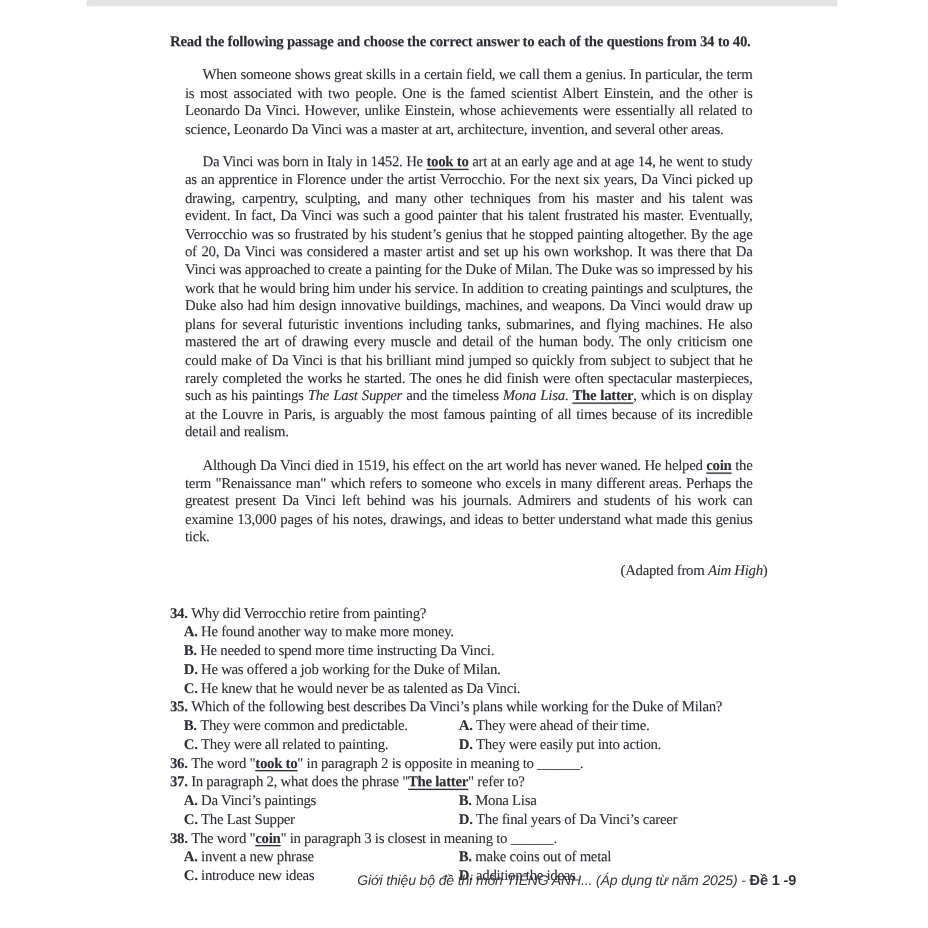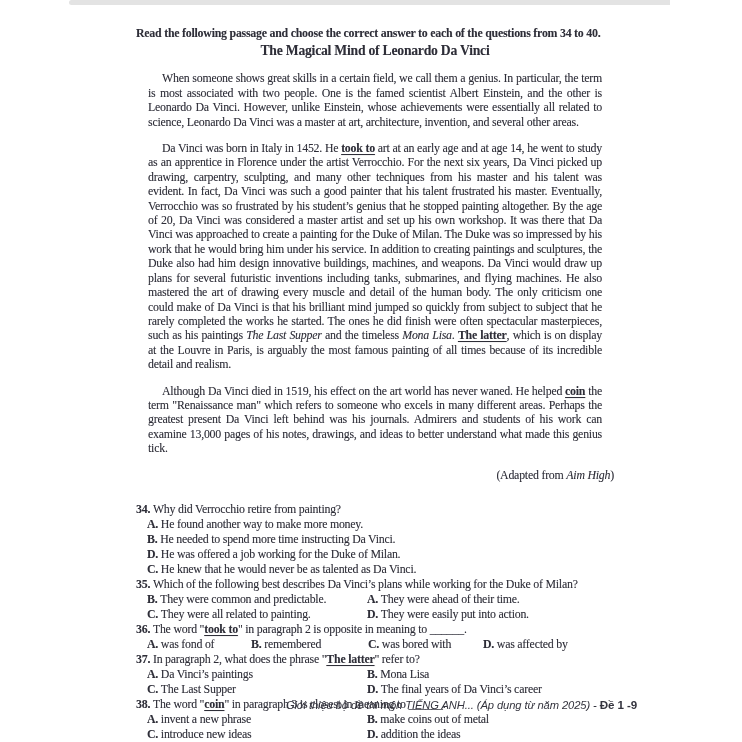--- a/index.html
+++ b/index.html
@@ -38,21 +38,20 @@
   .f-italic{font-style:italic;font-family:Liberation Sans, sans-serif;}
   .f-bold{font-weight:bold;font-family:"Liberation Sans","DejaVu Sans",sans-serif;font-size:11.6px;}
 </style>
 </head>
 <body>
 
 <div class="top-strip"></div>
 
 <div class="content">
   <div class="instruction">Read the following passage and choose the correct answer to each of the questions from 34 to 40.</div>
-  <div class="passage-title">The Magical Mind of Leonardo Da Vinci</div>
   <div class="passage">
       <p class="para"><span>When someone shows great skills in a certain field, we call them a genius. In particular, the term is most associated with two people. One is the famed scientist Albert Einstein, and the other is Leonardo Da Vinci. However, unlike Einstein, whose achievements were essentially all related to science, Leonardo Da Vinci was a master at art, architecture, invention, and several other areas.</span></p>
       <p class="para"><span>Da Vinci was born in Italy in 1452. He </span><span class="s-b s-u">took to</span><span> art at an early age and at age 14, he went to study as an apprentice in Florence under the artist Verrocchio. For the next six years, Da Vinci picked up drawing, carpentry, sculpting, and many other techniques from his master and his talent was evident. In fact, Da Vinci was such a good painter that his talent frustrated his master. Eventually, Verrocchio was so frustrated by his student’s genius that he stopped painting altogether. By the age of 20, Da Vinci was considered a master artist and set up his own workshop. It was there that Da Vinci was approached to create a painting for the Duke of Milan. The Duke was so impressed by his work that he would bring him under his service. In addition to creating paintings and sculptures, the Duke also had him design innovative buildings, machines, and weapons. Da Vinci would draw up plans for several futuristic inventions including tanks, submarines, and flying machines. He also mastered the art of drawing every muscle and detail of the human body. The only criticism one could make of Da Vinci is that his brilliant mind jumped so quickly from subject to subject that he rarely completed the works he started. The ones he did finish were often spectacular masterpieces, such as his paintings </span><span class="s-i">The Last Supper</span><span> and the timeless </span><span class="s-i">Mona Lisa</span><span>. </span><span class="s-b s-u">The latter</span><span>, which is on display at the Louvre in Paris, is arguably the most famous painting of all times because of its incredible detail and realism.</span></p>
       <p class="para"><span>Although Da Vinci died in 1519, his effect on the art world has never waned. He helped </span><span class="s-b s-u">coin</span><span> the term "Renaissance man" which refers to someone who excels in many different areas. Perhaps the greatest present Da Vinci left behind was his journals. Admirers and students of his work can examine 13,000 pages of his notes, drawings, and ideas to better understand what made this genius tick.</span></p>
     </div>
   <div class="source-note"><span>(Adapted from </span><span class="s-i">Aim High</span><span>)</span></div>
   <div class="questions">
       <div class="question">
         <div class="q-line q-stem"><span class="qnum">34. </span><span>Why did Verrocchio retire from painting?</span></div>
         <div class="opt q-line"><span class="opt-label">A. </span><span>He found another way to make more money.</span></div>
@@ -66,26 +65,20 @@
           <div class="opt-cell"><span class="opt-label">B. </span><span>They were common and predictable.</span></div>
           <div class="opt-cell"><span class="opt-label">A. </span><span>They were ahead of their time.</span></div>
         </div>
         <div class="opt-twocol">
           <div class="opt-cell"><span class="opt-label">C. </span><span>They were all related to painting.</span></div>
           <div class="opt-cell"><span class="opt-label">D. </span><span>They were easily put into action.</span></div>
         </div>
       </div>
       <div class="question">
         <div class="q-line q-stem"><span class="qnum">36. </span><span>The word "</span><span class="s-b s-u">took to</span><span>" in paragraph 2 is opposite in meaning to ______.</span></div>
-        <div class="opt-row">
-          <div class="opt-cell"><span class="opt-label">A. </span><span>was fond of</span></div>
-          <div class="opt-cell"><span class="opt-label">B. </span><span>remembered</span></div>
-          <div class="opt-cell"><span class="opt-label">C. </span><span>was bored with</span></div>
-          <div class="opt-cell"><span class="opt-label">D. </span><span>was affected by</span></div>
-        </div>
       </div>
       <div class="question">
         <div class="q-line q-stem"><span class="qnum">37. </span><span>In paragraph 2, what does the phrase "</span><span class="s-b s-u">The latter</span><span>" refer to?</span></div>
         <div class="opt-twocol">
           <div class="opt-cell"><span class="opt-label">A. </span><span>Da Vinci’s paintings</span></div>
           <div class="opt-cell"><span class="opt-label">B. </span><span>Mona Lisa</span></div>
         </div>
         <div class="opt-twocol">
           <div class="opt-cell"><span class="opt-label">C. </span><span>The Last Supper</span></div>
           <div class="opt-cell"><span class="opt-label">D. </span><span>The final years of Da Vinci’s career</span></div>

